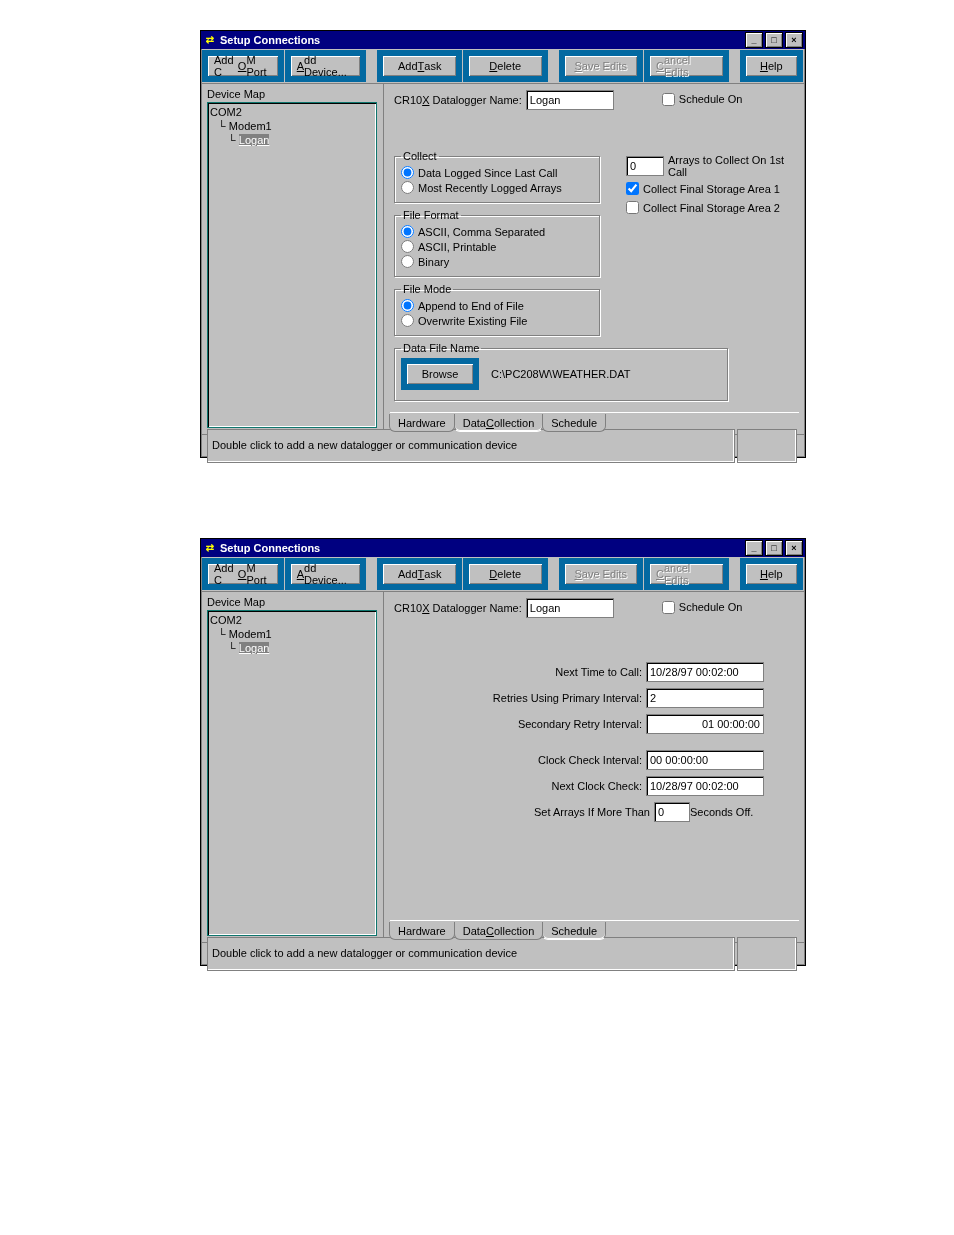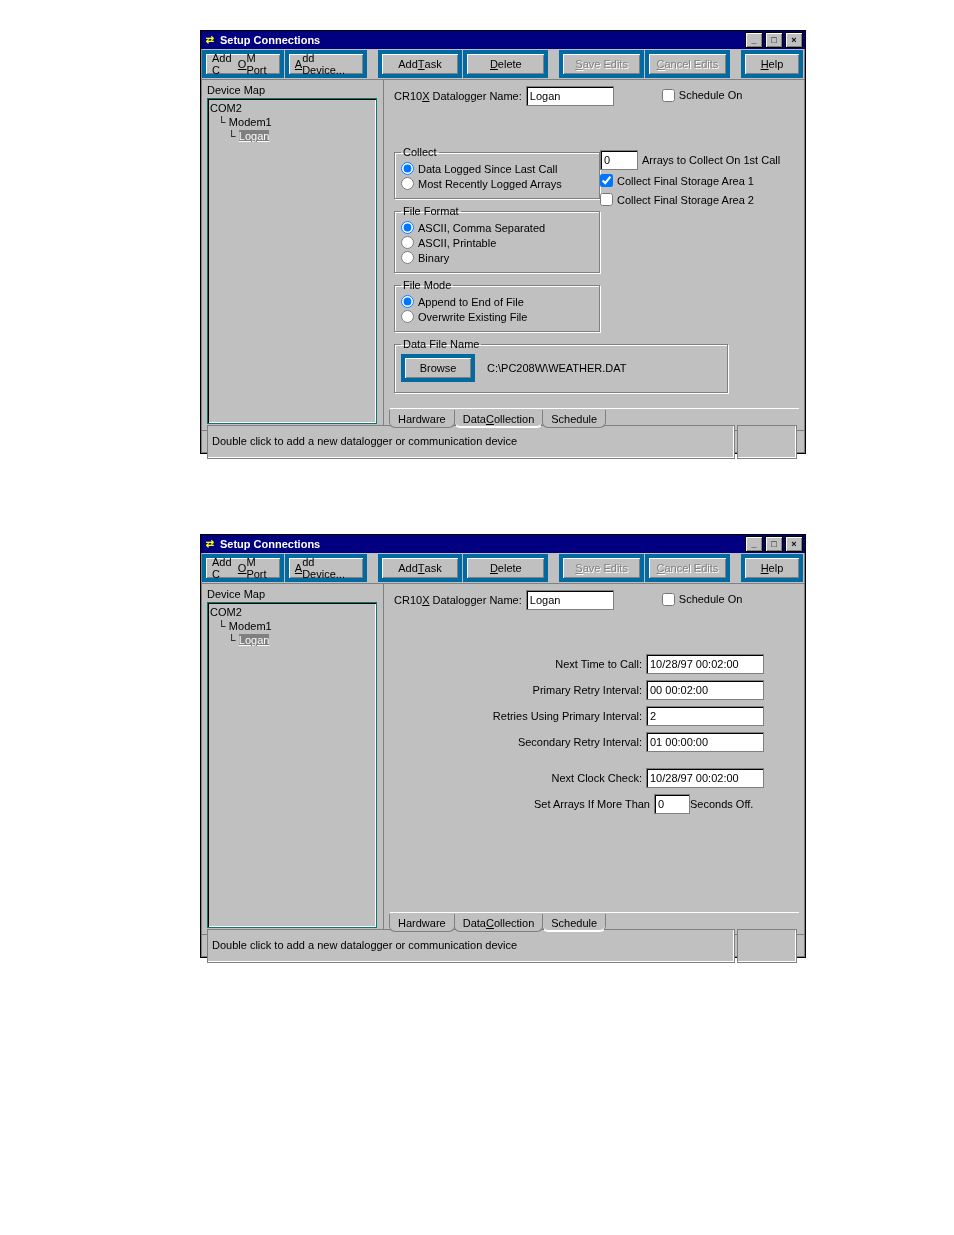--- a/index.html
+++ b/index.html
@@ -11,21 +11,21 @@
   .titlebar .appicon{width:14px;height:14px;margin-right:3px;font-size:10px;
                      color:#ff0;text-align:center;line-height:14px}
   .titlebar .title{flex:1;font-size:11px}
   .sysbtn{width:16px;height:14px;background:#c0c0c0;color:#000;font-size:9px;
           font-family:Arial;font-weight:bold;display:inline-flex;
           align-items:center;justify-content:center;margin-left:2px;
           border:1px solid #000;box-shadow:inset 1px 1px #fff,inset -1px -1px #808080;
           cursor:pointer}
   .toolbar{display:flex;padding:1px;border-bottom:1px solid #808080}
   .btn{height:20px;font-size:11px;background:#c0c0c0;cursor:pointer;
-       border:4px solid #0369a1;box-shadow:inset 1px 1px #fff,inset -1px -1px #808080;
+       border:6px solid #0369a1;box-shadow:inset 1px 1px #fff,inset -1px -1px #808080;
        padding:0 6px;display:flex;align-items:center;justify-content:center}
   .btn.disabled{color:#808080;text-shadow:1px 1px #fff}
   .toolbar .btn{margin-right:1px}
   .client{display:flex;height:350px}
   .devmap{width:170px;padding:4px 6px 6px 6px;border-right:1px solid #808080;
           display:flex;flex-direction:column}
   .devmap-label{margin-bottom:2px}
   .tree{flex:1;background:#c0c0c0;font-size:11px;padding:2px;line-height:14px;
         border:1px solid #0f766e;box-shadow:inset 1px 1px #000,inset -1px -1px #fff}
   .sel{background:#808080;color:#fff;text-decoration:underline}
@@ -35,21 +35,21 @@
   .rowr{display:flex;align-items:center;justify-content:flex-end;margin-bottom:6px}
   .rowr label{margin-right:4px}
   input.text{font-family:inherit;font-size:11px;height:18px;background:#fff;
              border:1px solid #808080;box-shadow:inset 1px 1px #000,inset -1px -1px #fff;
              padding:0 3px}
   fieldset{border:1px solid #808080;box-shadow:1px 1px #fff,inset 1px 1px #fff;
            margin:0 0 6px 0;padding:4px 6px 6px 6px;font-size:11px}
   legend{padding:0 2px}
   .radio,.check{display:flex;align-items:center;margin-bottom:2px;gap:4px}
   input[type=radio],input[type=checkbox]{margin:0}
-  .twocol{display:flex;align-items:flex-start}
+  .twocol{display:flex;gap:26px;align-items:flex-start}
   .tabbar{position:absolute;bottom:2px;left:6px;right:6px;height:18px;
           border-top:1px solid #fff;display:flex;align-items:flex-end;
           font-size:11px;padding-top:1px}
   .tab{border:1px solid #808080;border-top:none;background:#c0c0c0;padding:1px 8px;
        height:15px;display:flex;align-items:center;margin-left:-1px;
        border-radius:0 0 6px 6px;cursor:pointer}
   .tab.active{background:#c0c0c0;font-weight:normal;border-bottom:1px solid #fff;
               box-shadow:inset 0 -1px #fff}
   .status{border-top:1px solid #808080;height:18px;padding:2px 6px;font-size:11px;
           display:flex;align-items:center}
@@ -228,34 +228,34 @@
       </div>
 
       <div style="height:40px"></div>
 
       <div style="width:370px">
         <div class="rowr">
             <label>Next Time to Call:</label>
           <input class="text" style="width: 110px;" value="10/28/97 00:02:00">
           </div>
         <div class="rowr">
-            <label>Primary Retry Interval:</label>
-          <input class="text" style="width: 110px;" value="00 00:02:00">
-          </div>
-        <div class="rowr">
             <label>Retries Using Primary Interval:</label>
           <input class="text" style="width: 110px;" value="2">
           </div>
         <div class="rowr">
             <label>Secondary Retry Interval:</label>
-          <input class="text" style="width: 110px;" value="01 00:00:00">
+          <input class="text" style="width: 110px; text-align: right;" value="01 00:00:00">
           </div>
 
         <div style="height:10px"></div>
 
+        <div class="rowr">
+            <label>Clock Check Interval:</label>
+          <input class="text" style="width: 110px;" value="00 00:00:00">
+          </div>
         <div class="rowr">
             <label>Next Clock Check:</label>
           <input class="text" style="width: 110px;" value="10/28/97 00:02:00">
           </div>
         <div class="rowr">
           <label>Set Arrays If More Than</label>
           <input class="text" style="width: 28px;" value="0">
           <span style="width:74px;text-align:left">Seconds Off.</span>
         </div>
 

